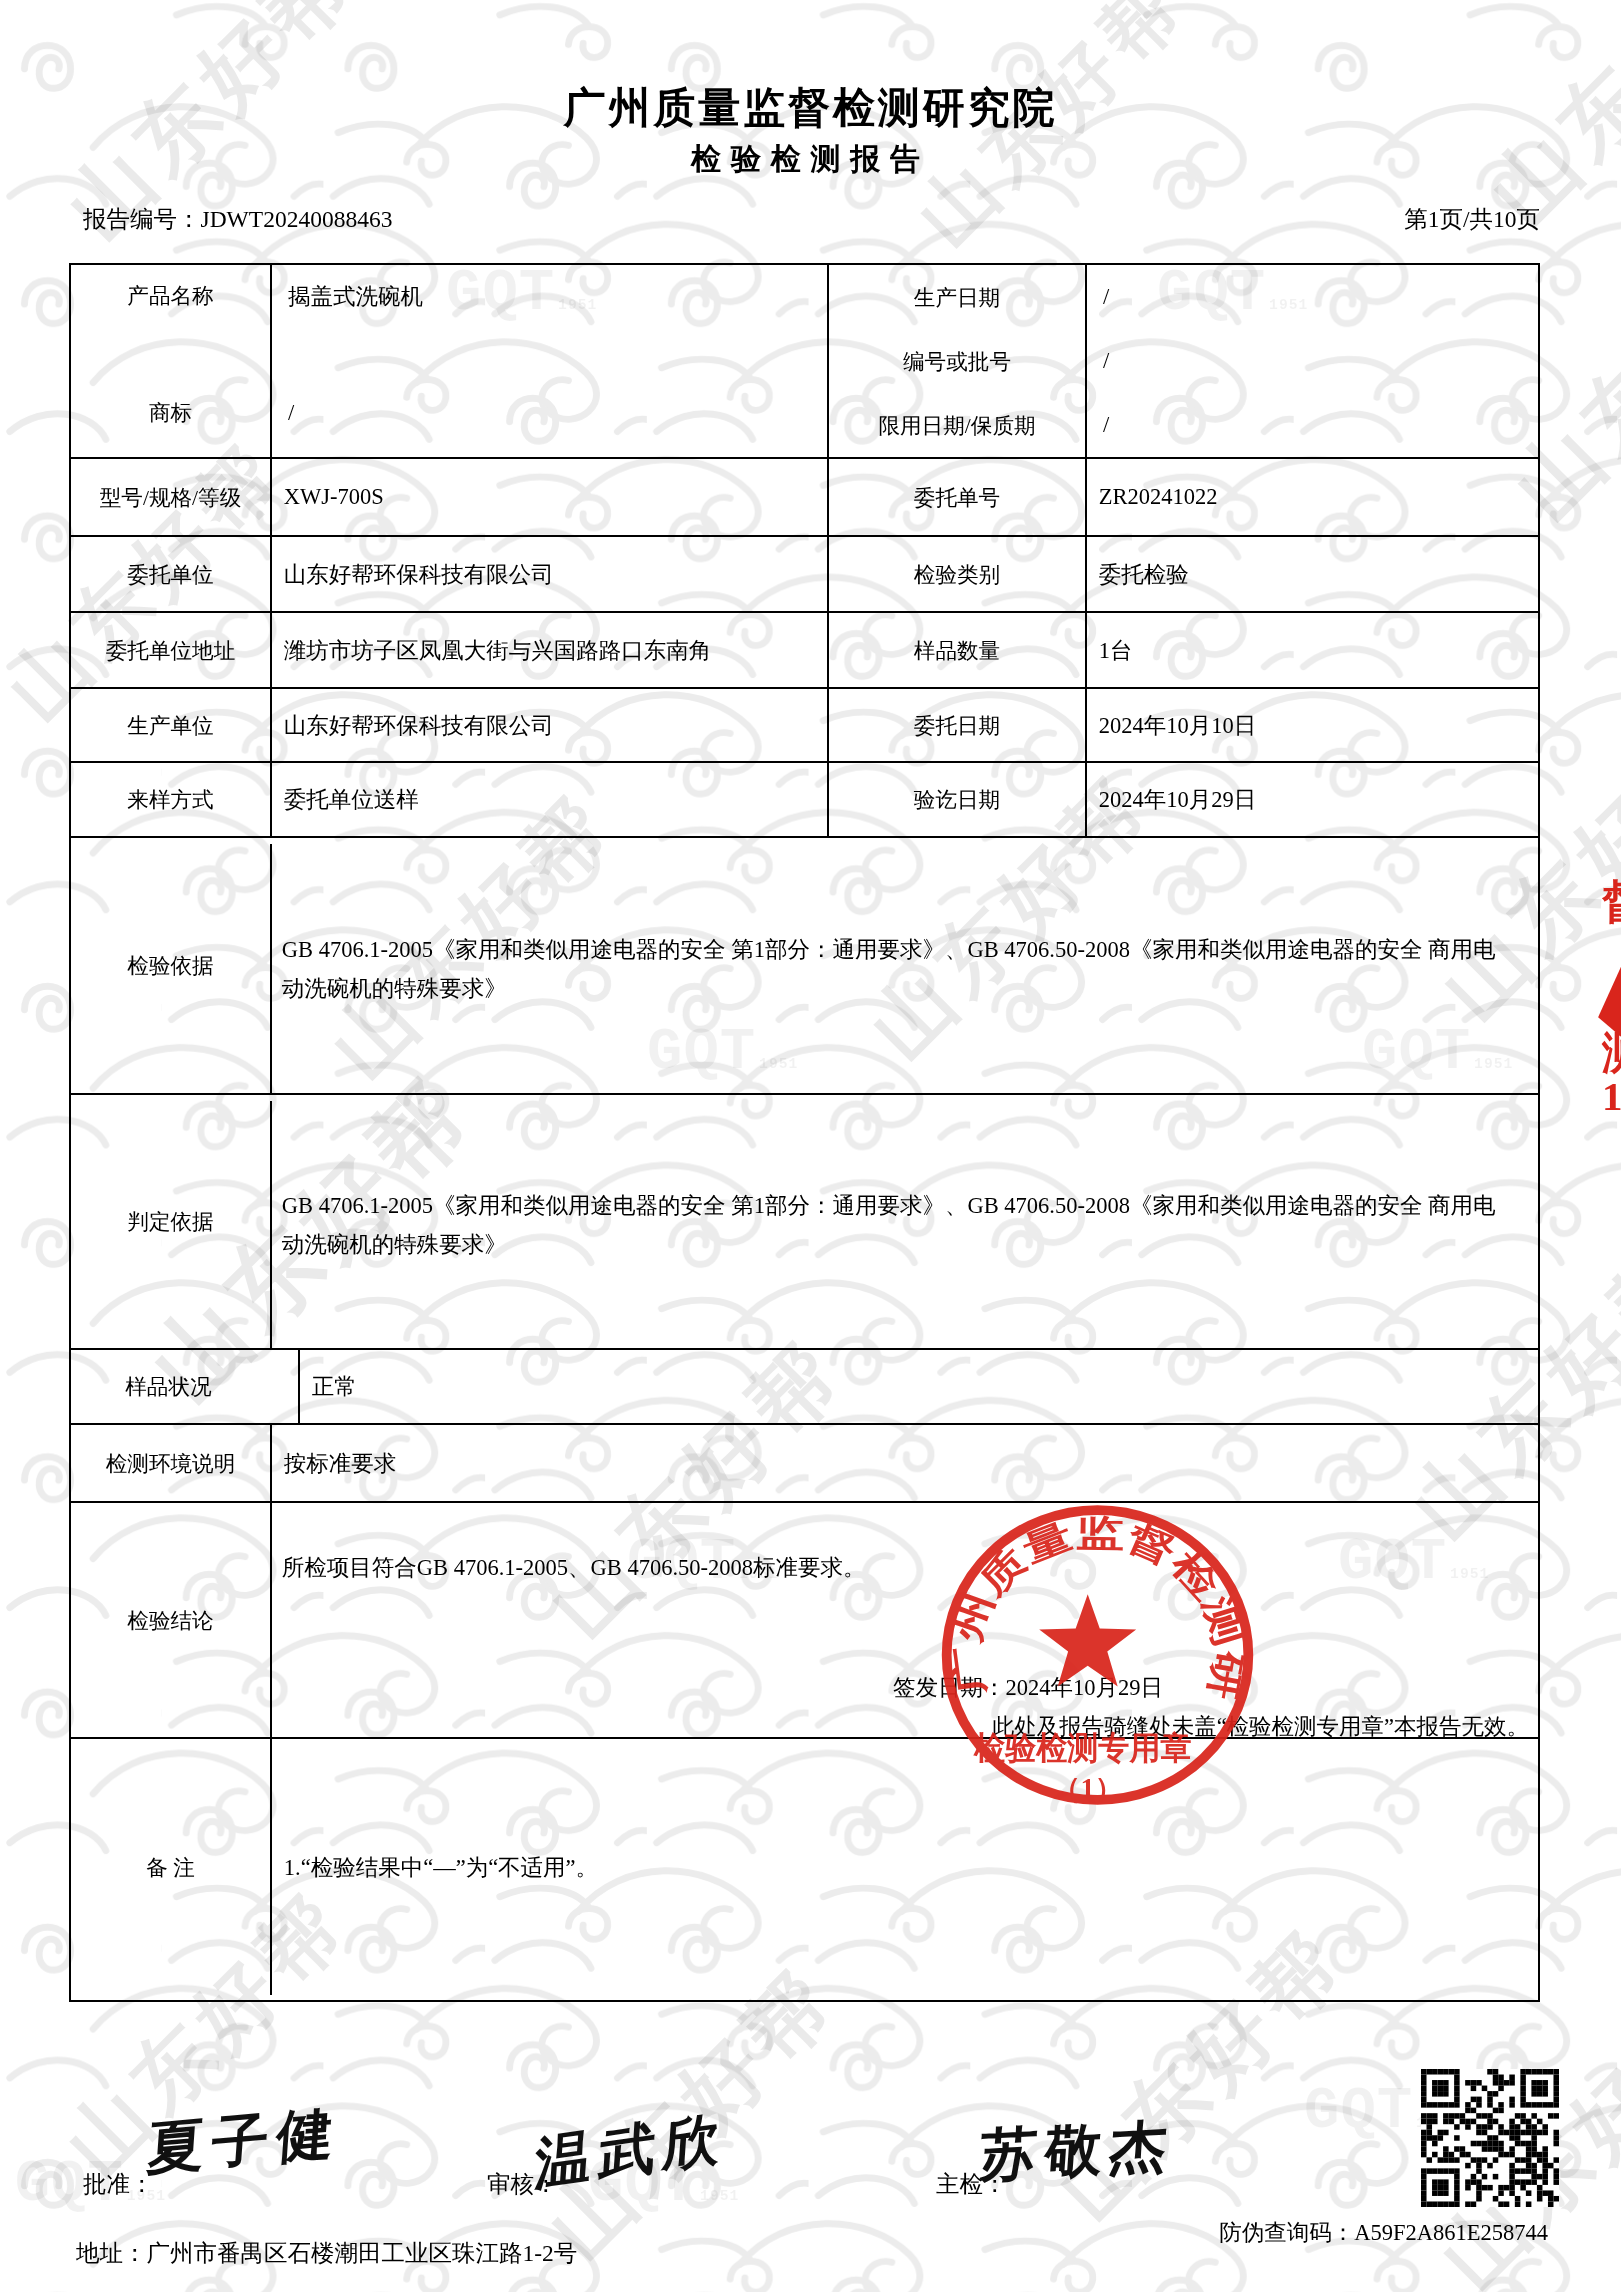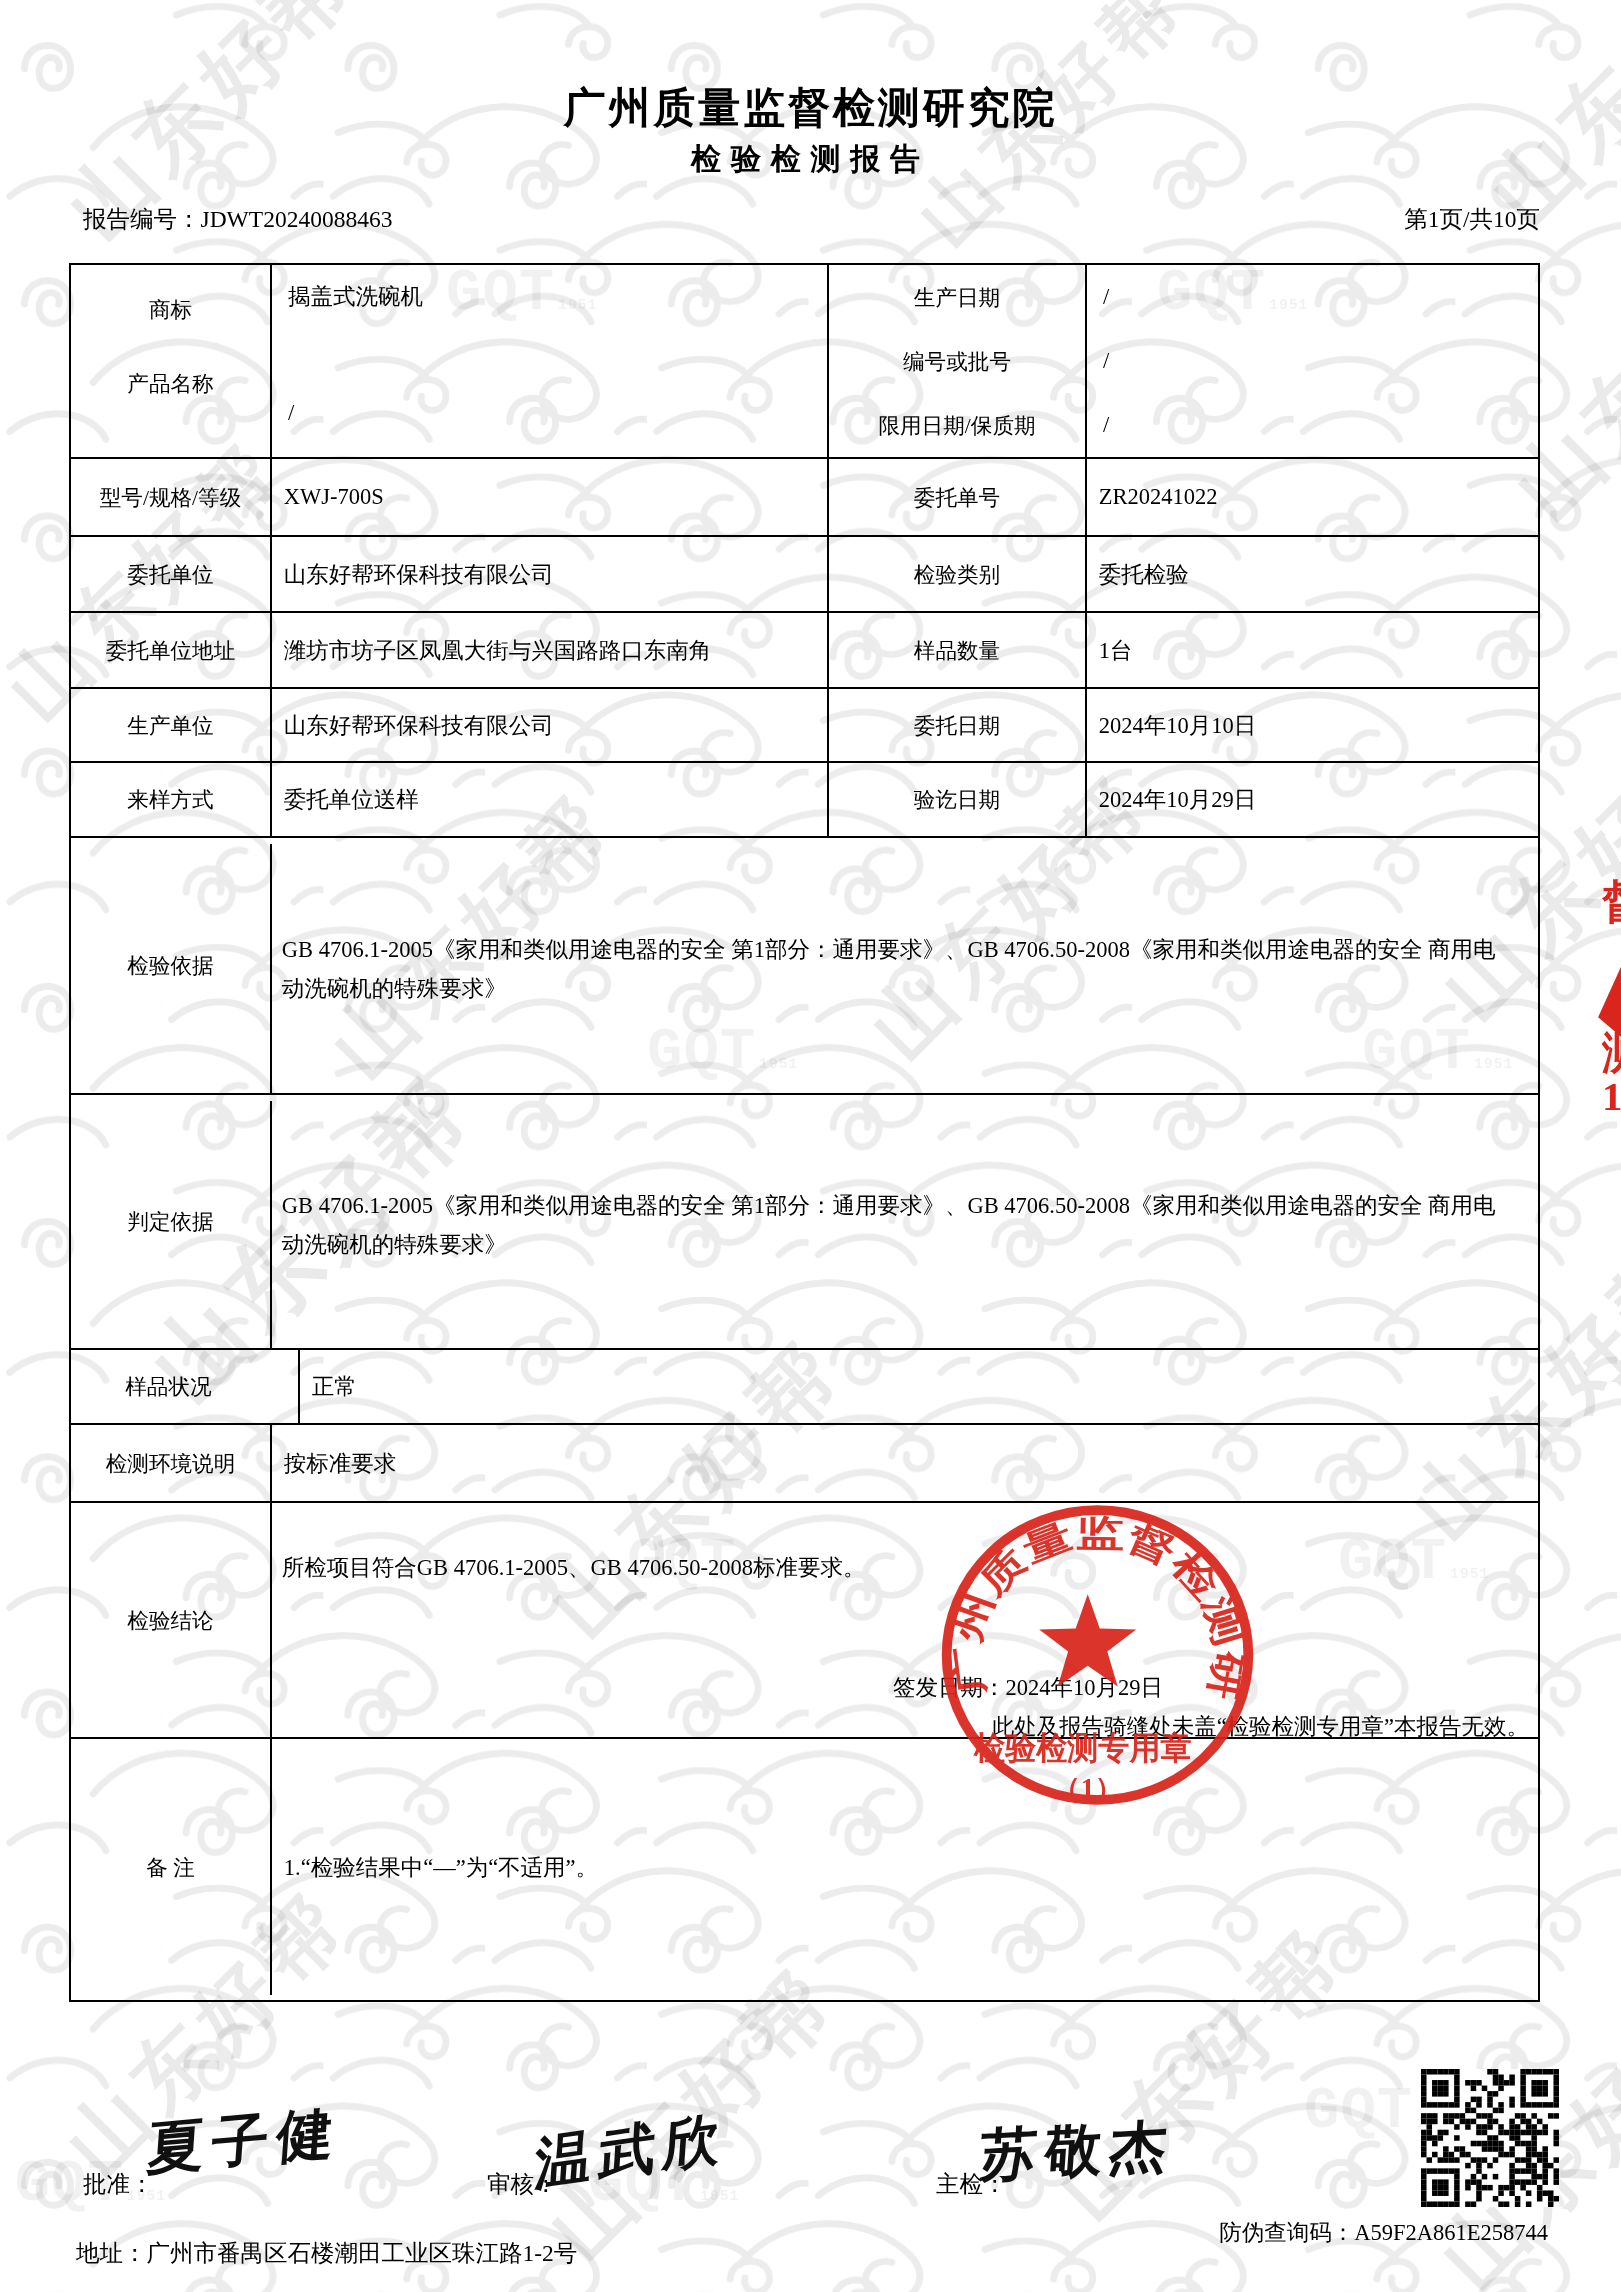--- a/index.html
+++ b/index.html
@@ -96,22 +96,22 @@
 <div class="abs title2">检验检测报告</div>
 <div class="abs report-no">
   <span>报告编号：</span><span>JDWT20240088463</span>
 </div>
 <div class="abs page-ind">第1页/共10页</div>
 
 <div class="rpt-table">
 
   <div class="trow first" style="height:192px;">
     <div class="cell c1 stack">
+      <div class="lab top">产品名称</div>
       <div class="lab">商标</div>
-      <div class="lab top">产品名称</div>
     </div>
     <div class="cell c2 bl stack">
       <div class="val top" style="padding-top:15.7px;">揭盖式洗碗机</div>
       <div class="val">/</div>
     </div>
     <div class="cell c3 bl stack">
       <div class="lab">生产日期</div>
       <div class="lab">编号或批号</div>
       <div class="lab">限用日期/保质期</div>
     </div>

